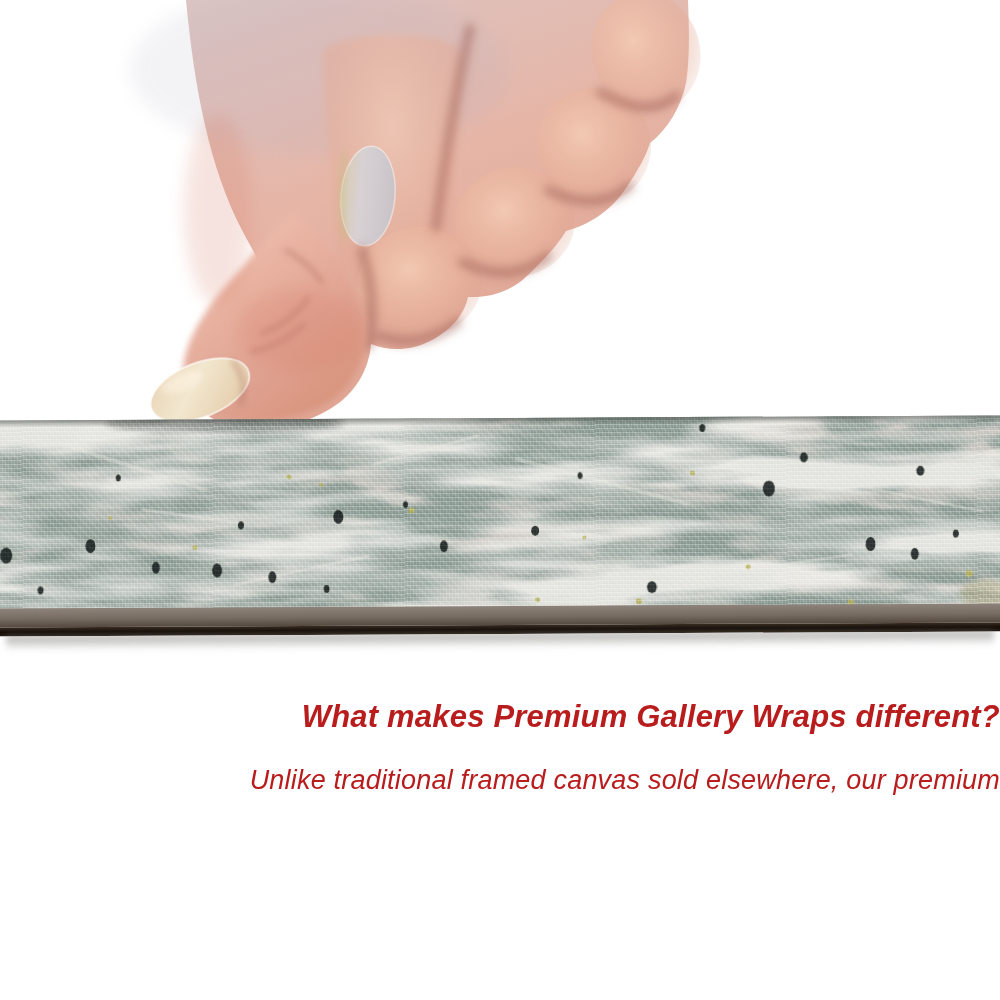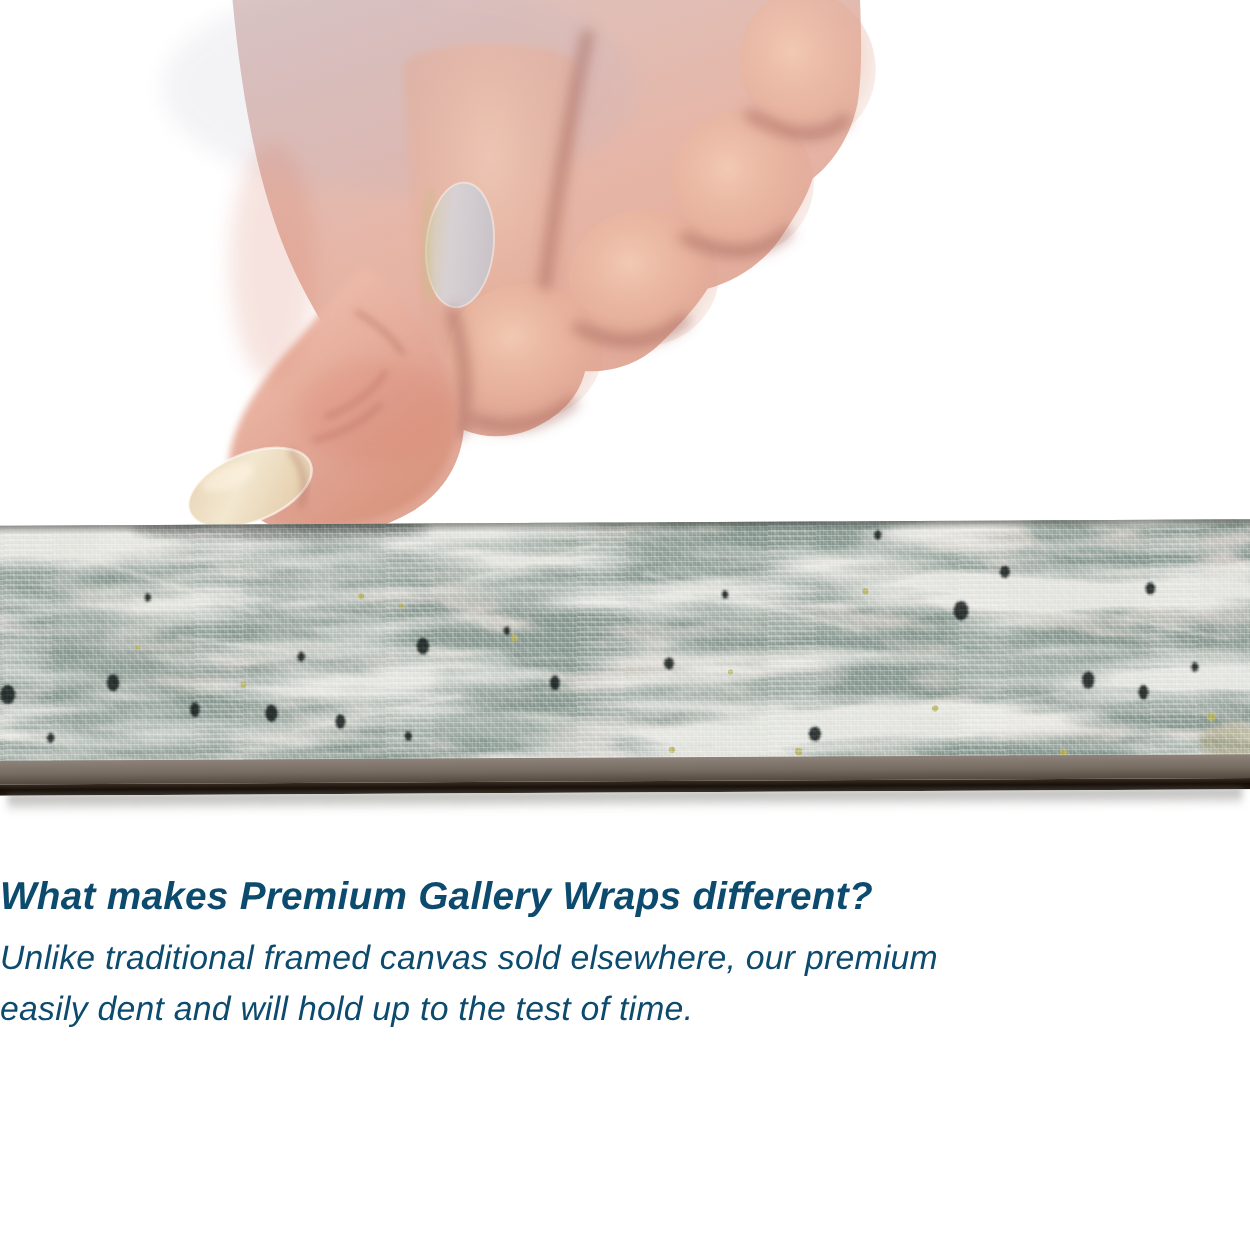--- a/index.html
+++ b/index.html
@@ -30,26 +30,26 @@
     position:absolute;left:0;right:0;top:0;height:7px;
     background:linear-gradient(to bottom, rgba(35,40,36,.45), rgba(35,40,36,0));
     pointer-events:none;
   }
   .strip-shadow{
     position:absolute;left:6px;right:6px;top:633px;height:15px;
     background:linear-gradient(to bottom, rgba(105,104,100,.55), rgba(255,255,255,0));
     filter:blur(3px);transform:rotate(-0.3deg);
   }
   
-  .text-block{position:absolute;left:0;right:0;top:697px;text-align:left;color:#0c4a6e;}
+  .text-block{position:absolute;left:0;right:0;top:697px;text-align:right;color:#b91c1c;}
   .headline{
     margin:0;font-size:31px;line-height:40px;font-style:italic;font-weight:600;
     letter-spacing:.2px;
   }
-  .body-copy{margin-top:9px;}
+  .body-copy{margin-top:23px;}
   .body-line{font-size:27px;line-height:41px;font-style:italic;font-weight:400;letter-spacing:.2px;}
 </style>
 </head>
 <body>
 
 <div class="stage">
 
   <div class="photo-area">
     <svg class="hand-svg" width="1000" height="440" viewBox="0 0 1000 440" aria-hidden="true">
       <defs>
@@ -257,16 +257,15 @@
     </svg>
     <div class="weave"></div>
     <div class="strip-topline"></div>
   </div>
   <div class="strip-shadow"></div>
 
   <section class="text-block">
     <h1 class="headline">What makes Premium Gallery Wraps different?</h1>
     <div class="body-copy">
       <div class="body-line">Unlike traditional framed canvas sold elsewhere, our premium</div>
-      <div class="body-line">easily dent and will hold up to the test of time.</div>
     </div>
   </section>
 </div>
 
 </body></html>

